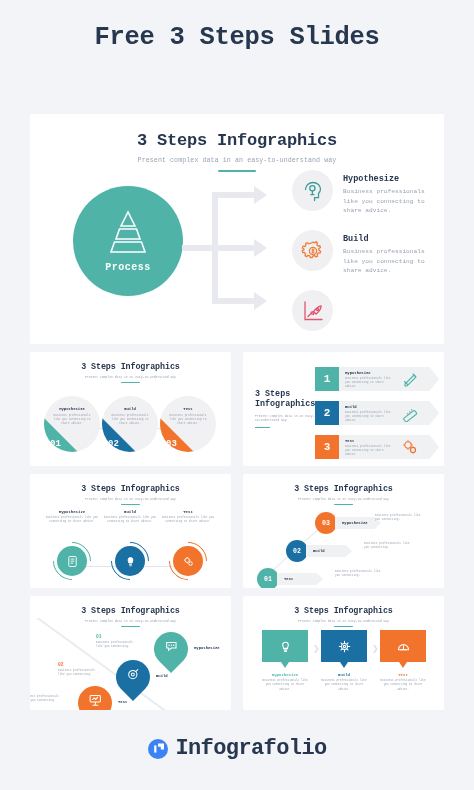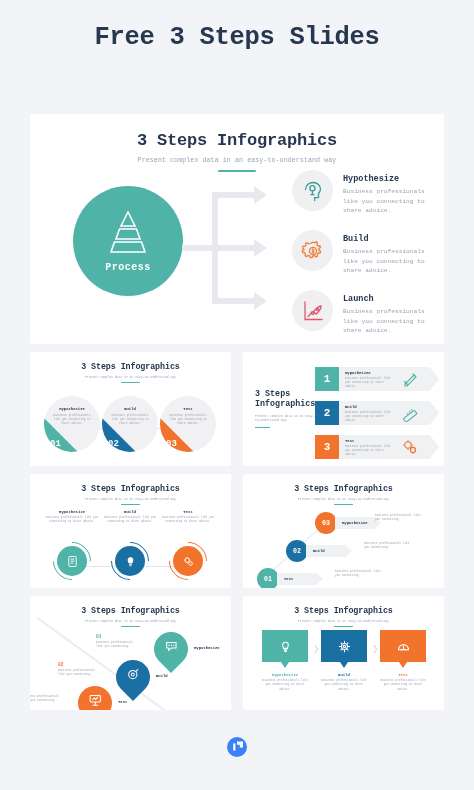--- a/index.html
+++ b/index.html
@@ -248,24 +248,20 @@
         <div class="step-row r3">
           <div class="step-ico">
             <svg width="24" height="24" viewBox="0 0 24 24" fill="none" stroke="#e0566f" stroke-width="1.3" stroke-linecap="round">
               <path d="M4 3v17.5h17"></path>
               <path d="M7 17.5l4-4"></path>
               <path d="M12.4 12.6c2.6-3.1 5.4-5.3 7.6-5.6.2 2.3-1.8 5.4-4.8 8.1l-2.8-2.5z"></path>
               <path d="M12.4 12.6l-2.2.6.6 1.7 1.7.6.5-2.2z"></path>
               <circle cx="16.5" cy="10.6" r="1.1"></circle>
             </svg>
           </div>
-          <div class="step-txt">
-            <div class="step-name">Launch</div>
-            <div class="step-desc">Business professionals like you connecting to share advice.</div>
-          </div>
         </div>
 
       </div>
     </div>
   </div>
 
   <div class="card card-s2 mini">
     <div class="sh">
       <div class="sh-title">3 Steps Infographics</div>
       <div class="sh-sub">Present complex data in an easy-to-understand way</div>
@@ -556,15 +552,16 @@
   </div>
 
   <div class="footer">
     <span class="logo-mark">
       <svg width="22" height="22" viewBox="0 0 22 22">
         <circle cx="11" cy="11" r="10" fill="#3b82f6"></circle>
         <path d="M11 5.6h6v6h-3.2V8.8H11z" fill="#ffffff"></path>
         <path d="M7.2 7.4h2.2v7.2H7.2z" fill="#ffffff"></path>
       </svg>
     </span>
+    <span class="logo-word">Infografolio</span>
   </div>
 
 </div>
 
 </body></html>

